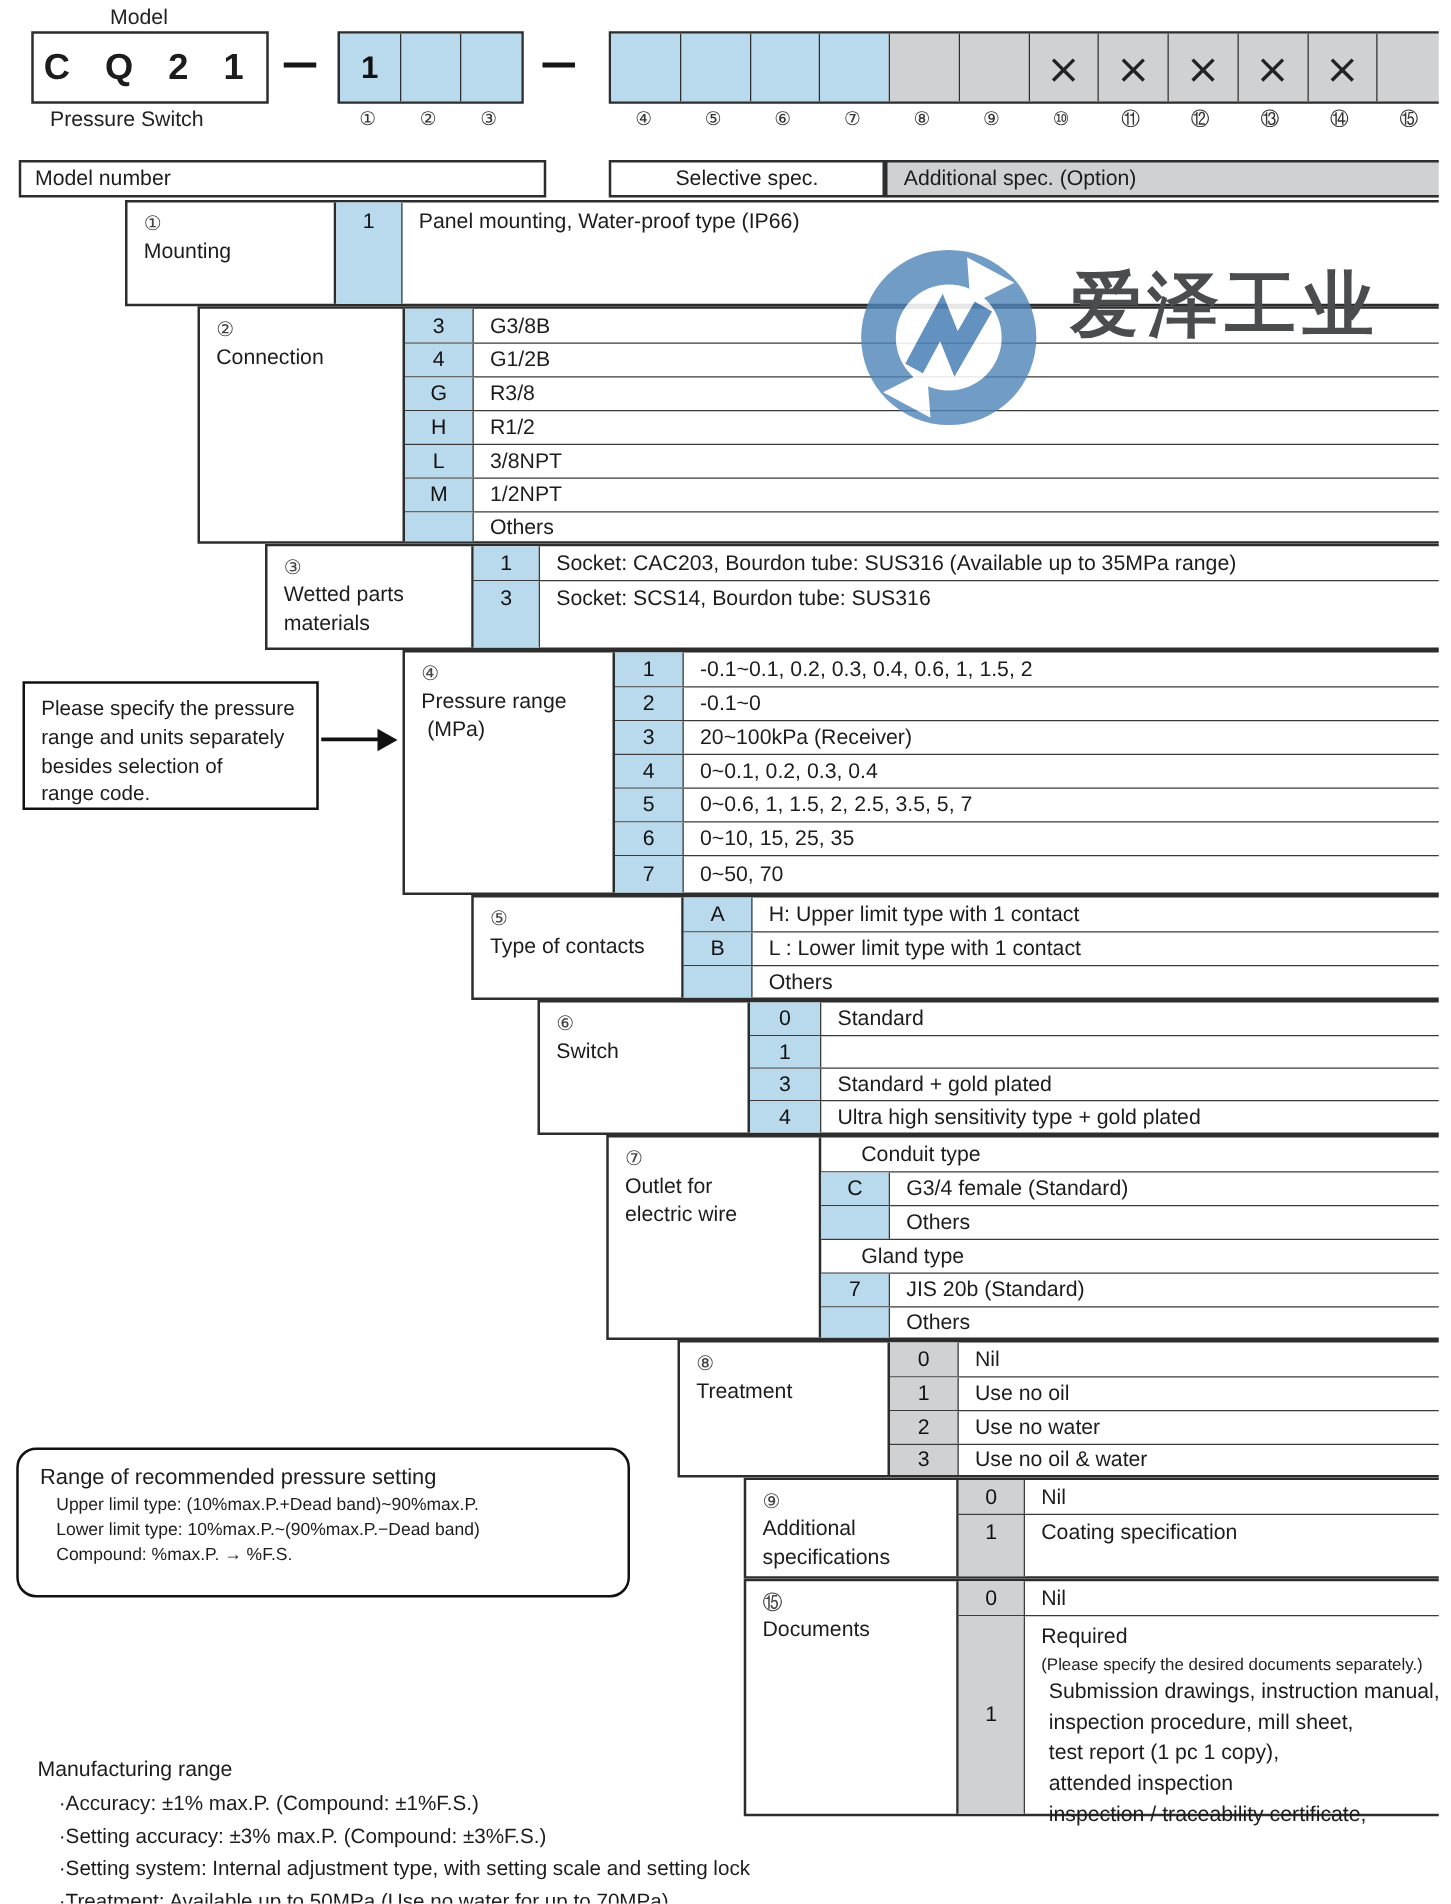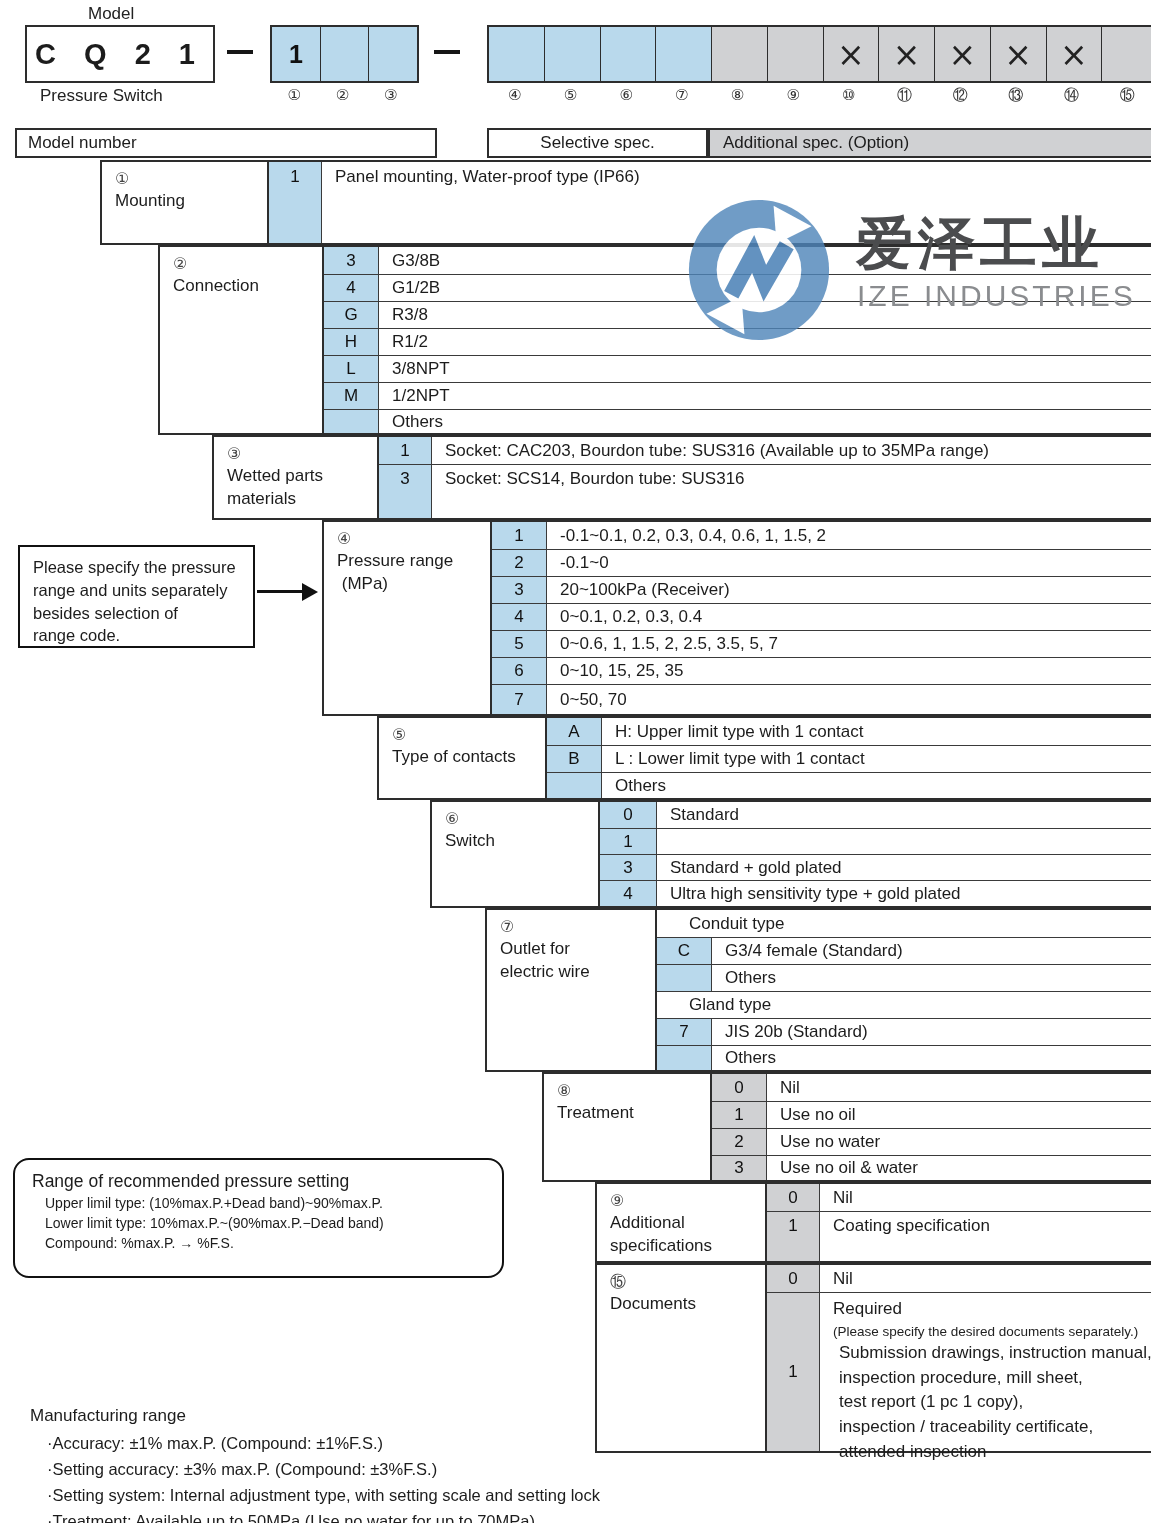--- a/index.html
+++ b/index.html
@@ -356,22 +356,22 @@
             <div class="desc">Nil</div>
           </div>
           <div class="srow tall" style="flex: 1 1 0%;">
             <div class="code gray" style="width: 53px;">1</div>
             <div class="desc">
               <div class="doc-line" style="padding-left: 0px;">Required</div>
               <div class="doc-note">(Please specify the desired documents separately.)</div>
               <div class="doc-line">Submission drawings, instruction manual,</div>
               <div class="doc-line">inspection procedure, mill sheet,</div>
               <div class="doc-line">test report (1 pc 1 copy),</div>
+              <div class="doc-line">attended inspection</div>
               <div class="doc-line">inspection / traceability certificate,</div>
-              <div class="doc-line">attended inspection</div>
             </div>
           </div>
         </div>
       </div>
     </div>
 
   <div class="notebox" style="left:18px;top:545px;width:237px;height:103px;">
       <div class="ln">Please specify the pressure</div>
       <div class="ln">range and units separately</div>
       <div class="ln">besides selection of</div>
@@ -402,15 +402,14 @@
   <div class="wm" style="left:686px;top:197px;width:146px;height:146px;opacity:.88;">
     <svg width="146" height="146" viewBox="0 0 100 100">
       <circle cx="50" cy="50" r="48" fill="#4e84b8" fill-opacity="0.92"></circle>
       <circle cx="50" cy="50" r="29" fill="#ffffff"></circle>
       <polygon points="60,6 86,20 62,32" fill="#ffffff"></polygon>
       <polygon points="40,94 14,80 38,68" fill="#ffffff"></polygon>
       <path d="M31 67 L46 39 L54 59 L69 33" stroke="#4e84b8" stroke-width="11" fill="none"></path>
     </svg>
   </div>
   <div class="wm wm-cn" style="left:856px;top:206px;">爱泽工业</div>
-  <div class="wm wm-en" style="left:857px;top:279px;">IZE INDUSTRIES</div>
 
 </div>
 
 </body></html>

